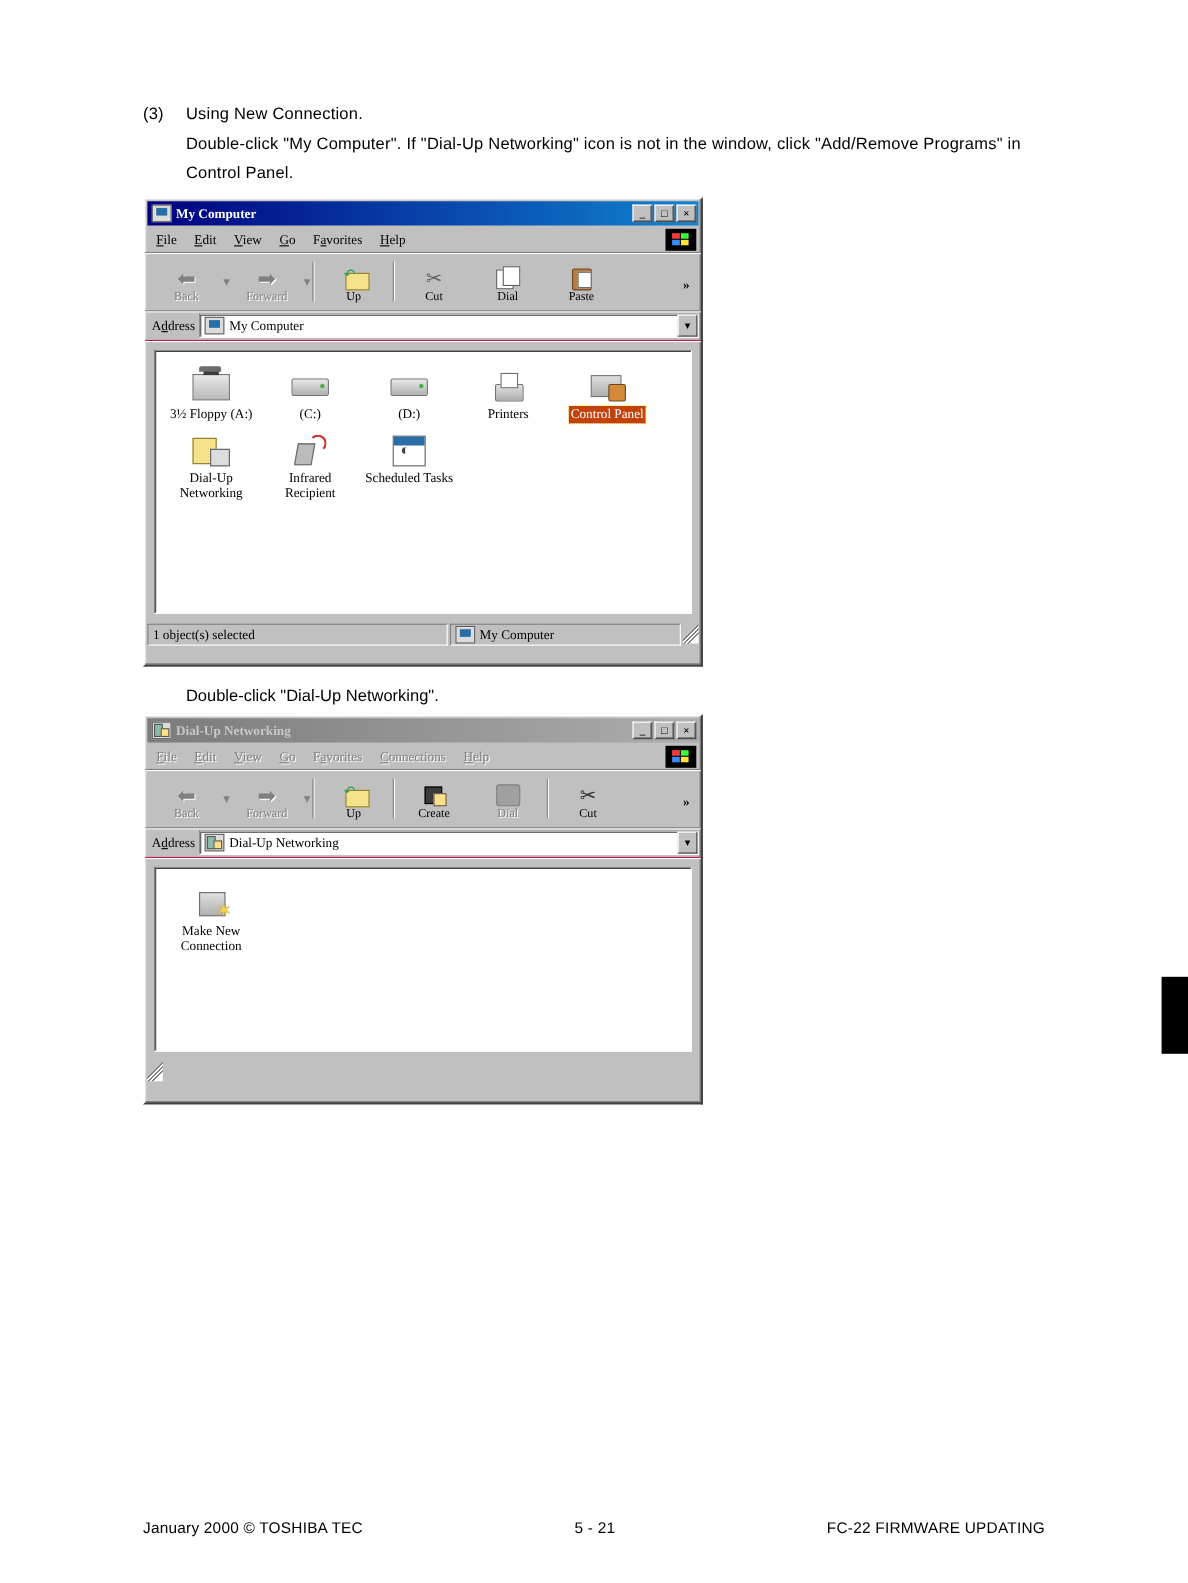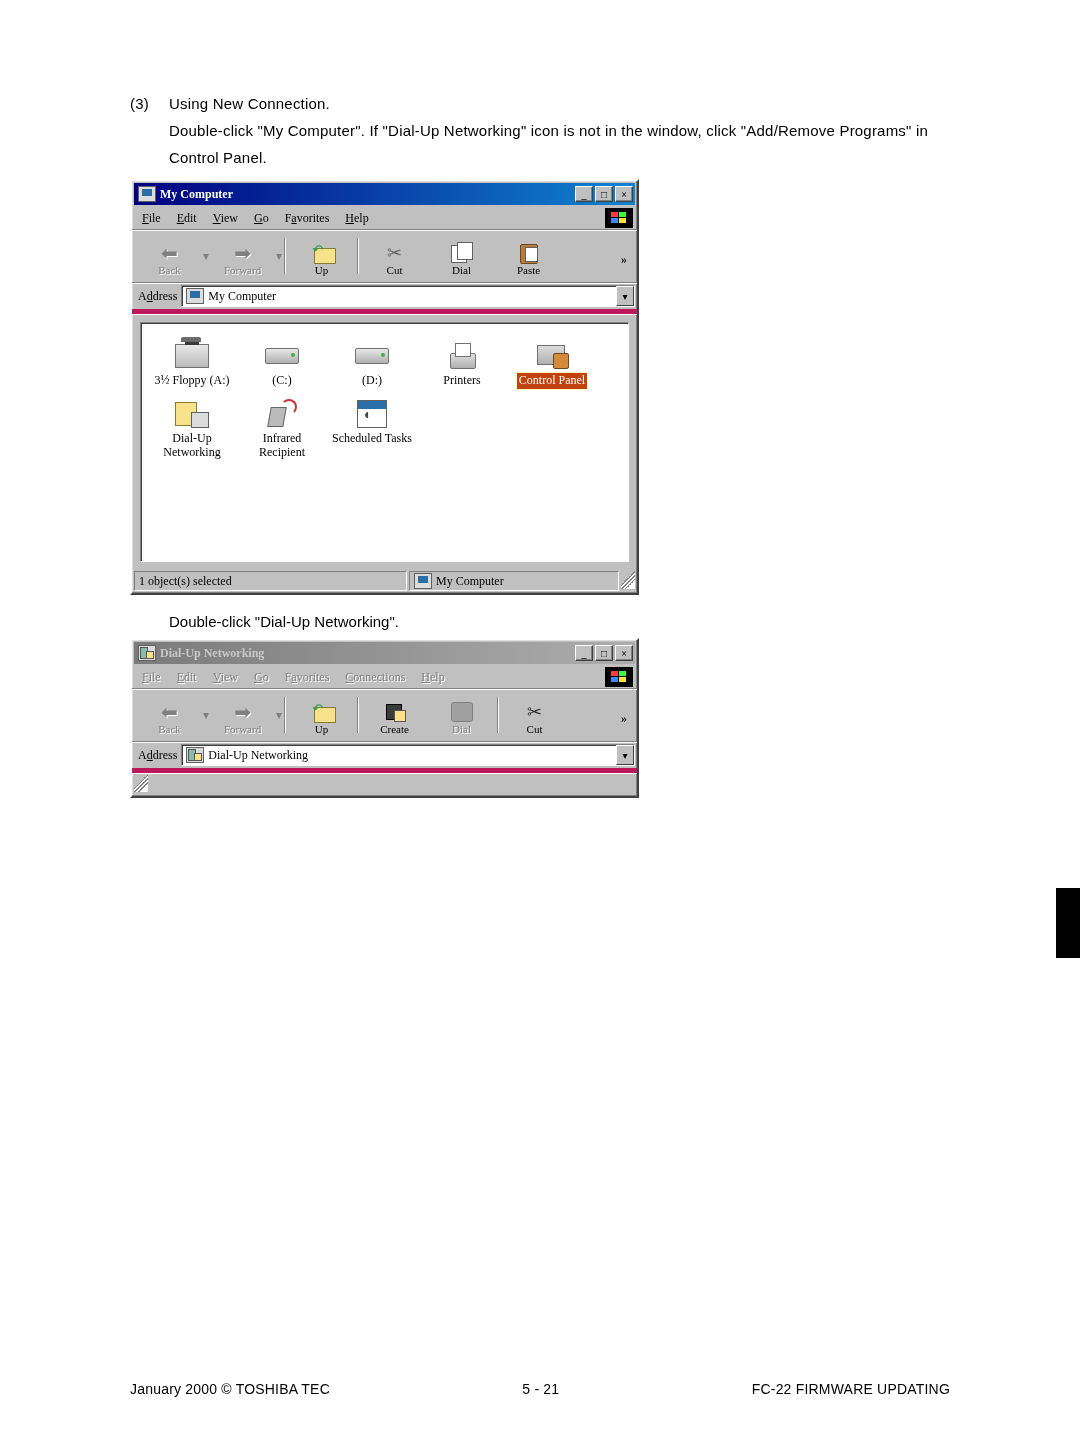--- a/index.html
+++ b/index.html
@@ -136,21 +136,21 @@
   .sep-v {
     width: 0px; height: 36px;
     border-left: 1px solid #808080;
     border-right: 1px solid #ffffff;
     margin: 0 2px;
   }
 
   .addrbar {
     display:flex; align-items:center;
     padding: 2px 2px;
-    border-bottom: 5px solid #be185d;
+    border-bottom: 1px solid #be185d;
     box-shadow: 0 1px 0 #ffffff;
   }
   .addr-label { font-size: 12px; padding: 0 4px; }
   .addr-field {
     flex: 1;
     display:flex; align-items:center;
     height: 20px;
     background: #ffffff;
     border-top: 1px solid #808080; border-left: 1px solid #808080;
     border-right: 1px solid #ffffff; border-bottom: 1px solid #ffffff;
@@ -197,21 +197,21 @@
     margin-top: 2px;
     line-height: 1.15;
   }
   .lbl.selected {
     background:#c2410c; color:#ffffff;
     outline: 1px dotted #ffff80;
   }
 
   .statusbar {
     display:flex;
-    padding: 1px 2px 2px 2px;
+    padding: 1px 2px 17px 2px;
     gap: 2px;
     height: 20px;
   }
   .status-panel {
     flex: 1;
     background:#c0c0c0;
     border-top:1px solid #808080; border-left:1px solid #808080;
     border-right:1px solid #ffffff; border-bottom:1px solid #ffffff;
     padding: 1px 4px;
     font-size: 12px;
@@ -533,20 +533,30 @@
     <div class="addrbar">
       <span class="addr-label">A<u>d</u>dress</span>
       <div class="addr-field">
         <span class="ico-duphone"></span>
         <span>Dial-Up Networking</span>
         <span style="flex:1"></span>
         <span class="addr-drop"></span>
       </div>
     </div>
 
+    <div class="content-area small">
+      <div class="icon-row">
+        <div class="desktop-icon">
+          <div class="pic">
+              <span class="ic-makenew"></span>
+            </div>
+          <div class="lbl">Make New Connection</div>
+        </div>
+      </div>
+    </div>
 
     <div class="statusbar">
       <div class="resize-grip"></div>
     </div>
   </div>
 
 </div>
 
 <div class="side-tab"></div>
 

